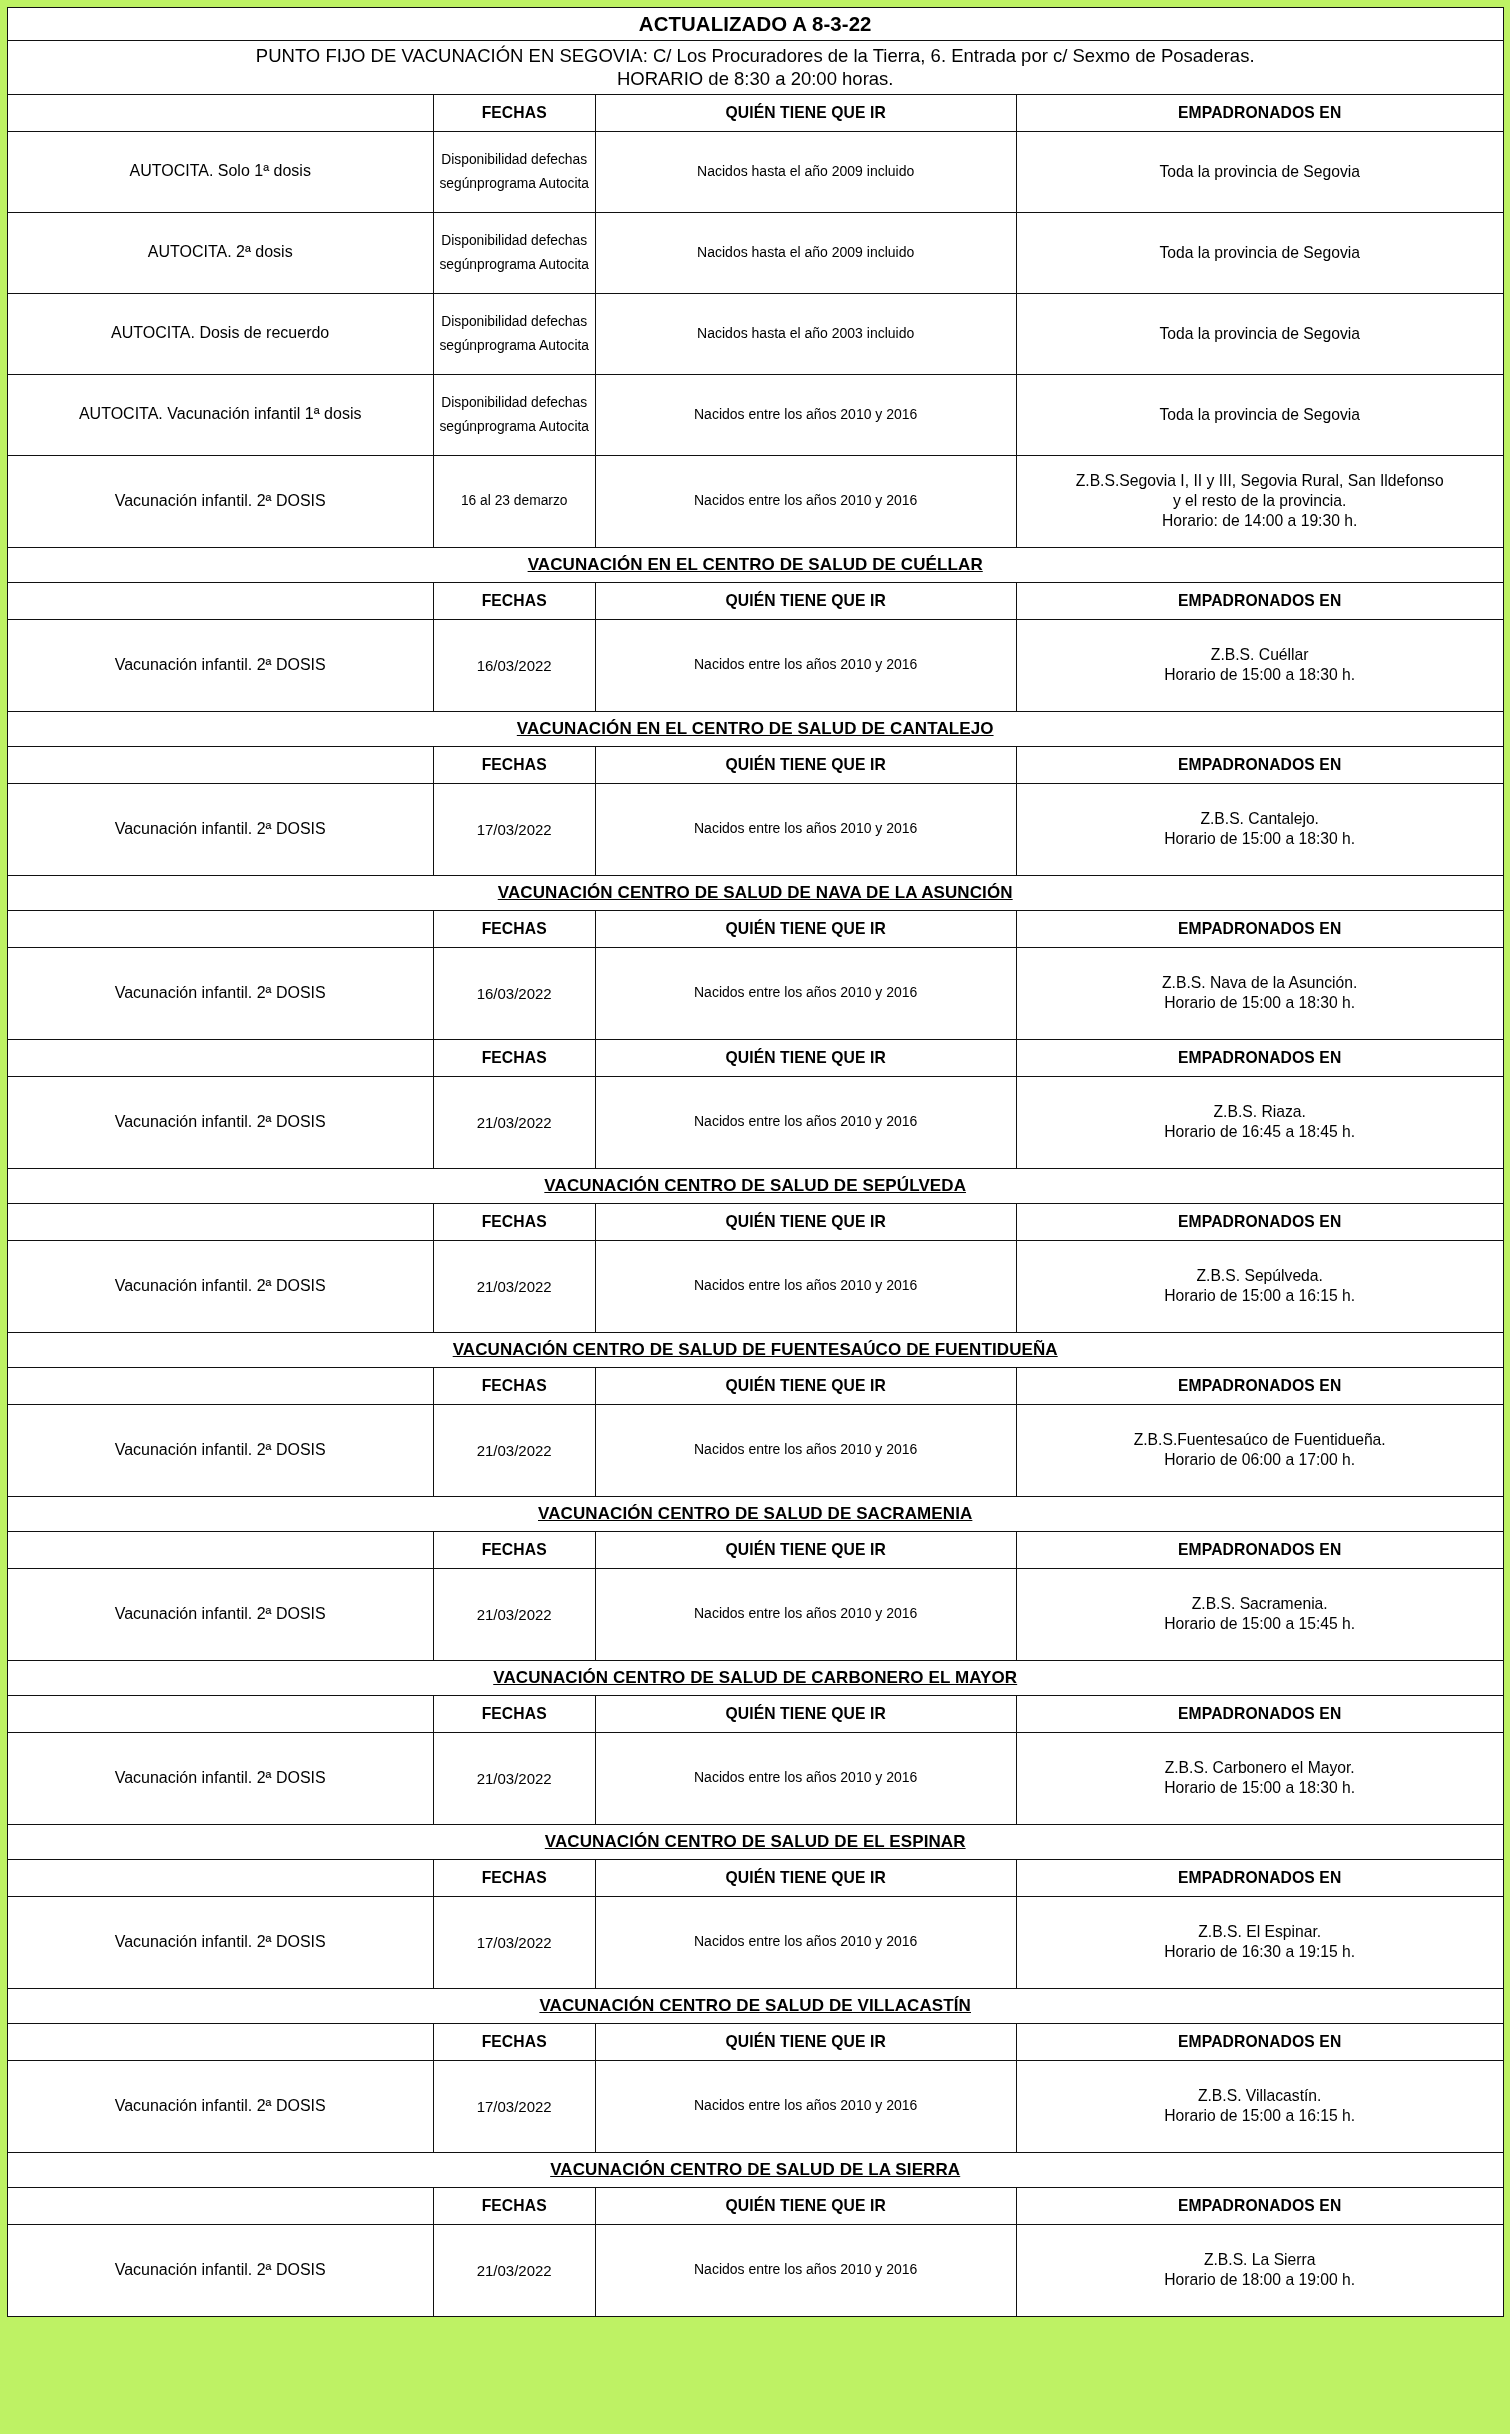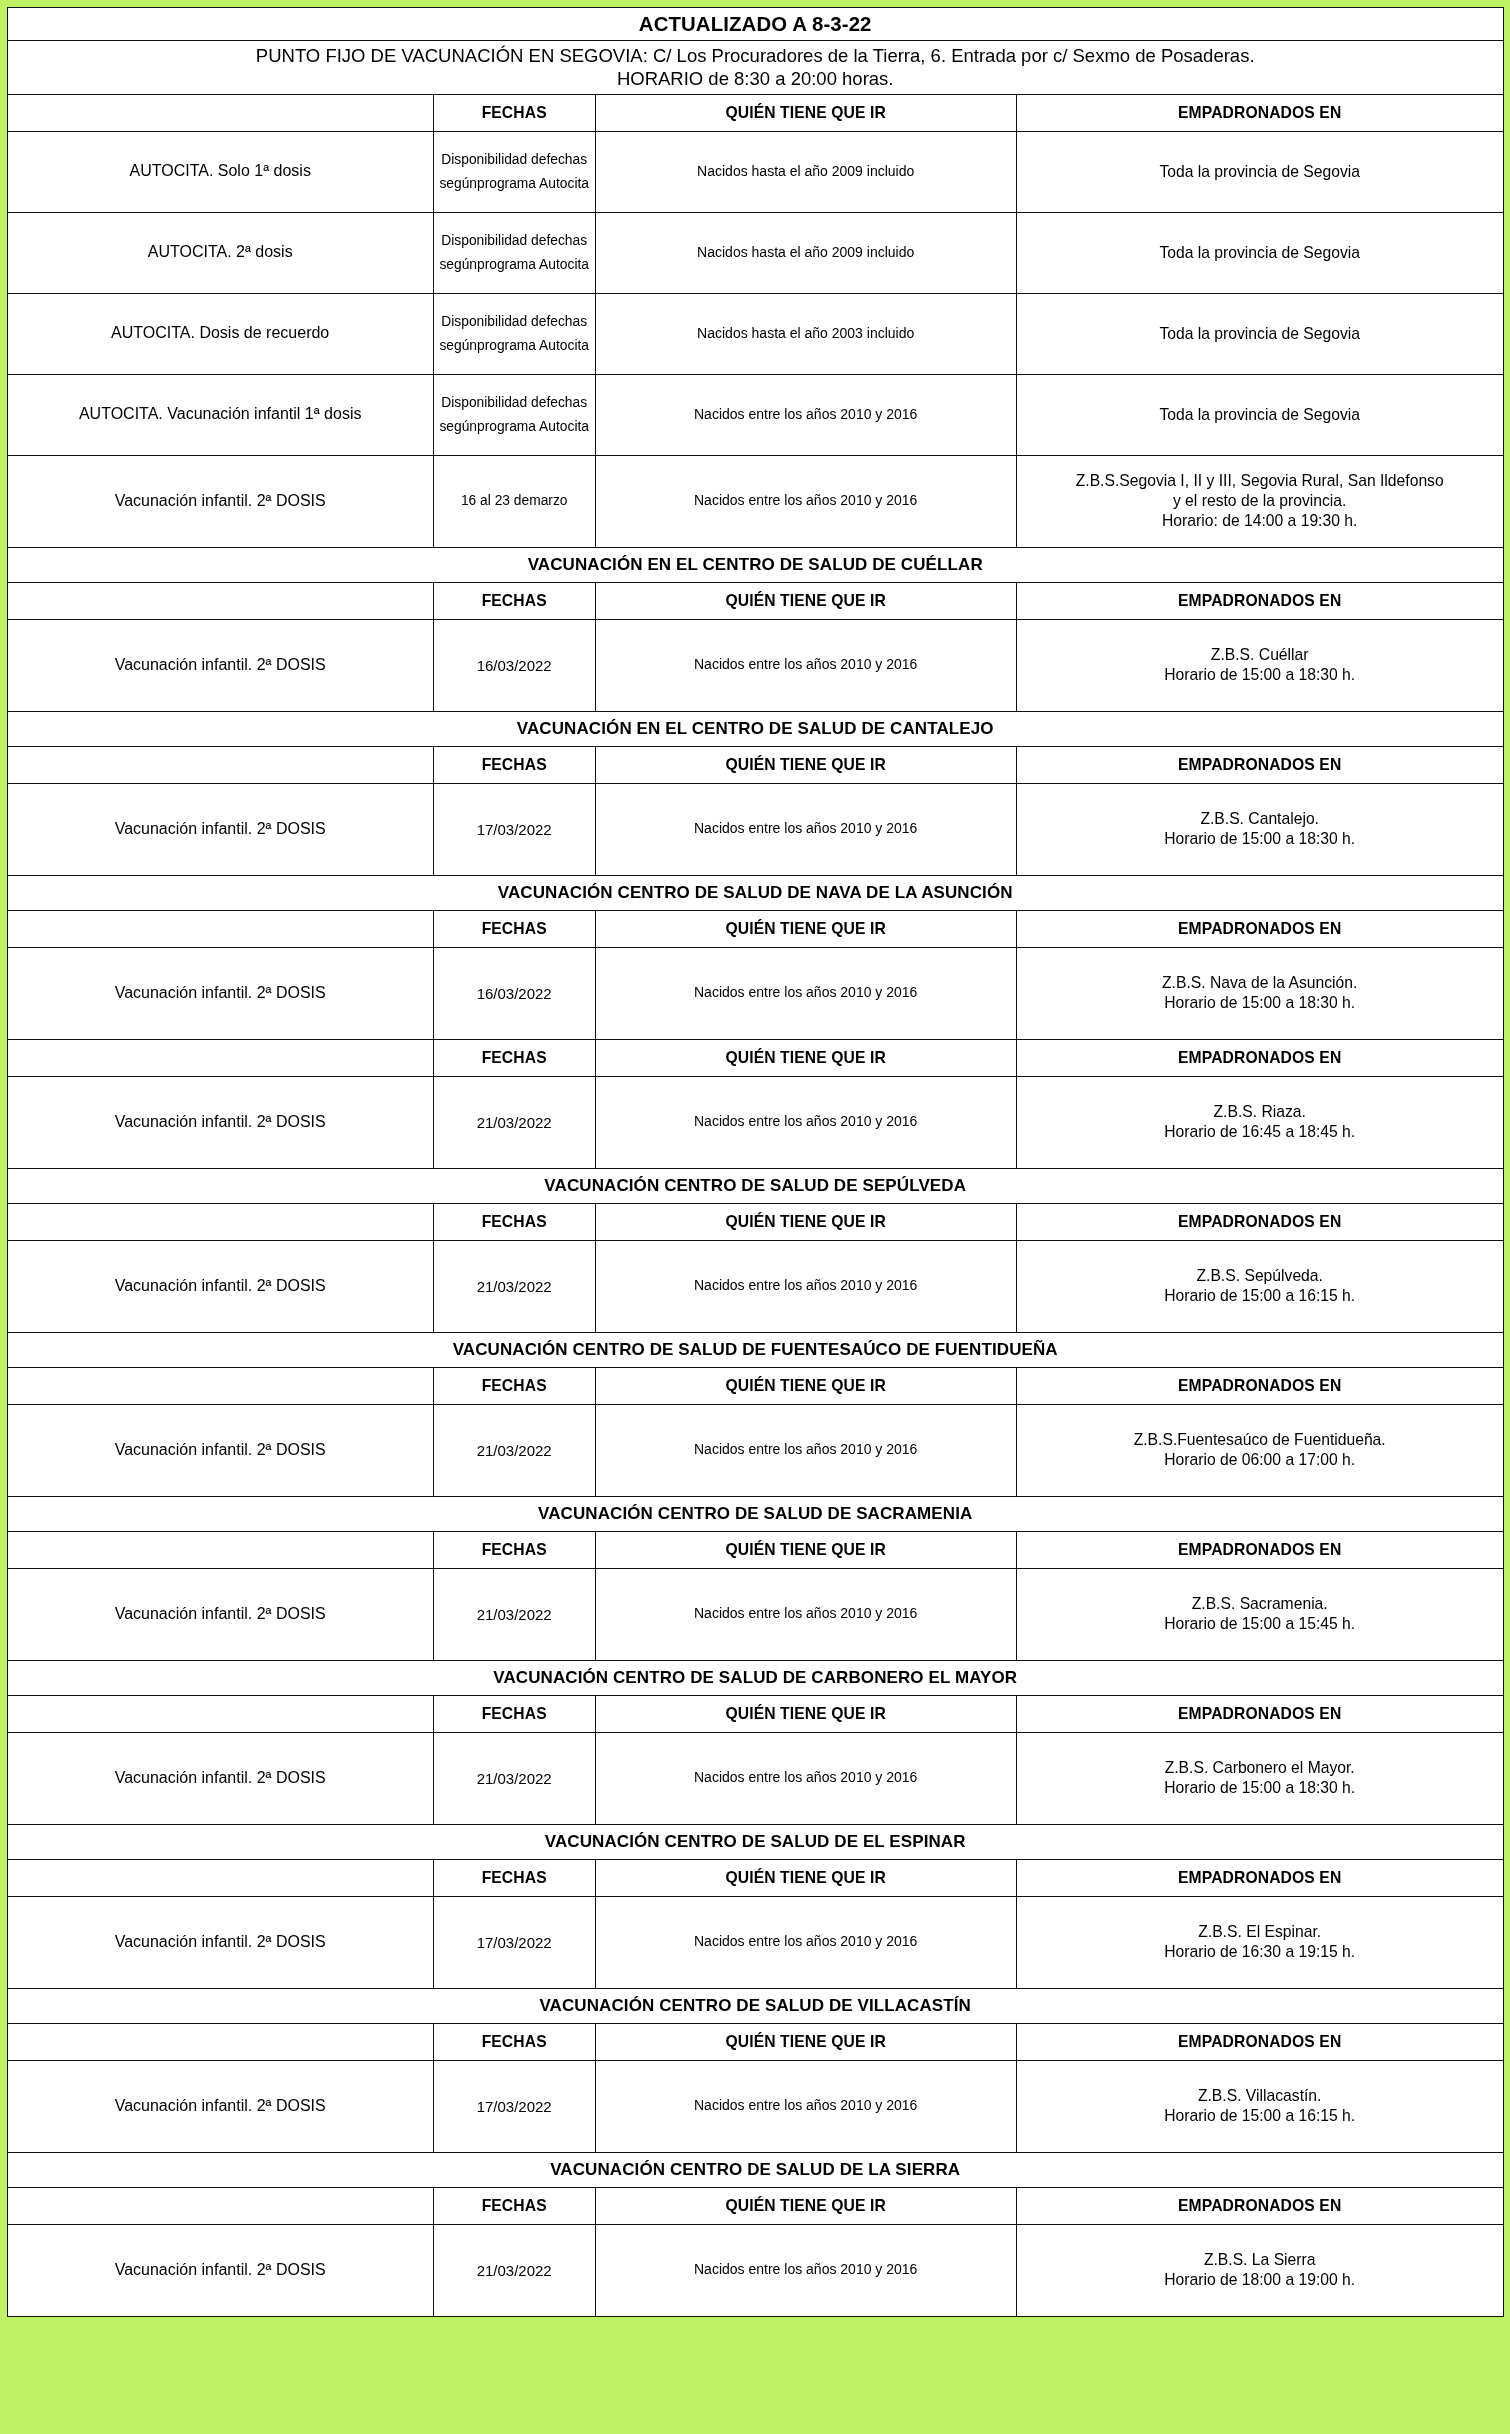--- a/index.html
+++ b/index.html
@@ -67,20 +67,21 @@
   }
   td.colhead.blank { }
 
   
   td.section-banner {
     height: 34px;
     background: #b4f49f;
     font-size: 17px;
     font-weight: bold;
     letter-spacing: 0.1px;
+    text-decoration: underline;
   }
 
   
   td.d-label {
     font-size: 16px;
     height: 80px;
   }
   td.d-dates {
     font-size: 15px;
   }

